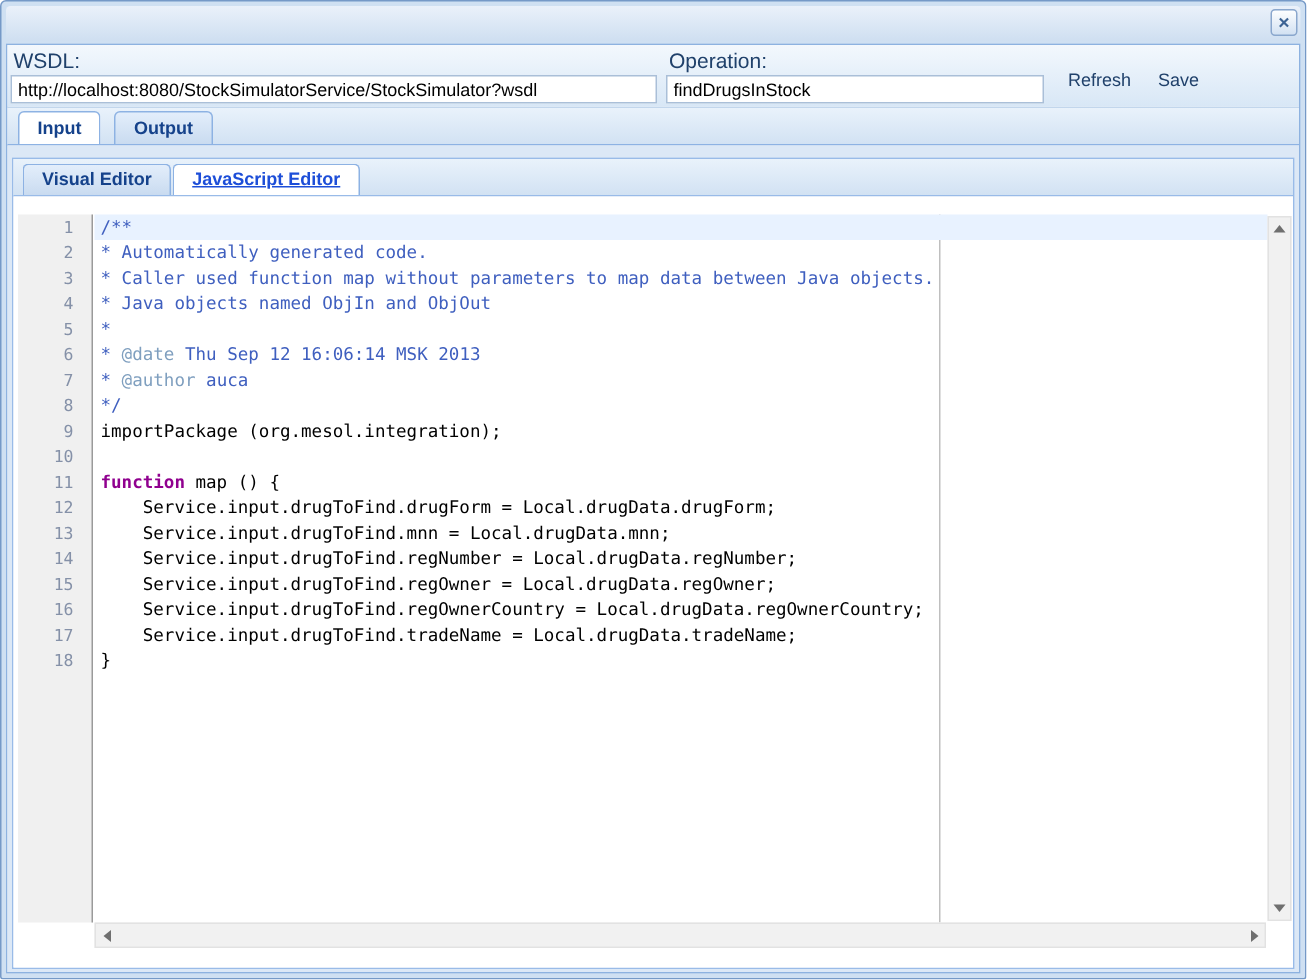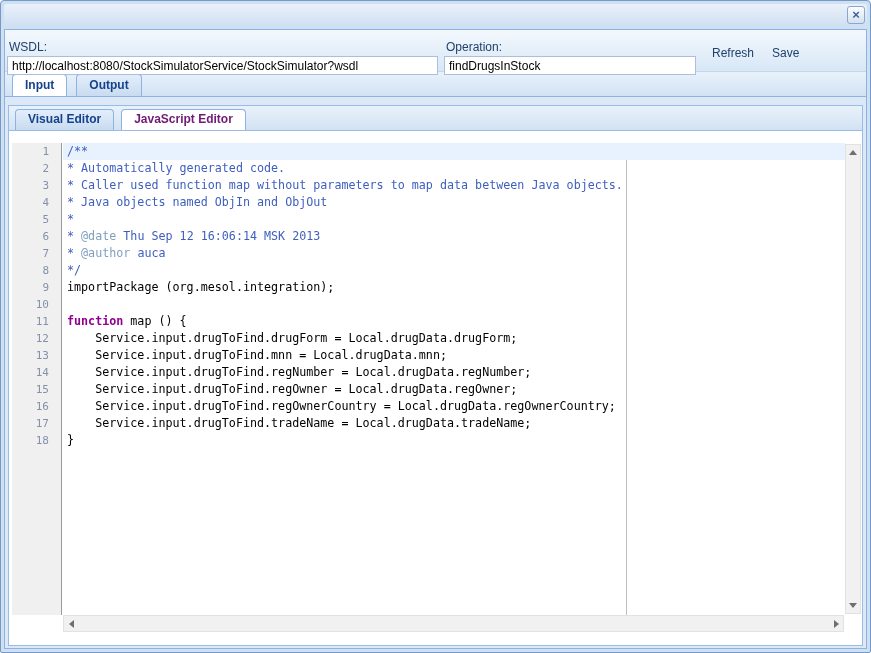--- a/index.html
+++ b/index.html
@@ -35,21 +35,21 @@
 
   
   .toolbar{
     height:41px;flex:0 0 41px;
     background:linear-gradient(#f3f8fd,#d8e7f6);
     display:flex;align-items:flex-start;
     padding:2px 4px 0 2px;
     position:relative;
   }
   .field{display:flex;flex-direction:column;}
-  .field .lbl{font-size:12px;color:#20416b;margin:8px 0 2px 2px;}
+  .field .lbl{font-size:14px;color:#20416b;margin:0 0 2px 2px;}
   .field input{
     height:19px;border:1px solid #aabfd8;background:#fff;
     font-family:"Liberation Sans",sans-serif;font-size:12px;color:#000;
     padding:0 4px;outline:none;
   }
   .wsdl-field input{width:431px;}
   .op-field{margin-left:6px;}
   .op-field input{width:252px;}
   .toolbar-buttons{
     display:flex;align-items:center;gap:12px;
@@ -84,25 +84,25 @@
   .inner-panel{
     height:100%;
     border:1px solid #99bbe8;
     background:#fff;
     display:flex;flex-direction:column;
   }
   .inner-tabstrip{
     flex:0 0 25px;height:25px;
     background:linear-gradient(#e9f2fb,#d2e2f3);
     border-bottom:1px solid #99bbe8;
-    display:flex;align-items:flex-end;gap:7px;
+    display:flex;align-items:flex-end;gap:1px;
     padding-left:6px;
   }
   .inner-tabstrip .tab{height:21px;line-height:19px;}
-  .inner-tabstrip .tab.active{color:#701a75;}
+  .inner-tabstrip .tab.active{color:#1d4ed8;text-decoration:underline;}
 
   
   .editor-wrap{
     flex:1;position:relative;background:#fff;
     font-family:"DejaVu Sans Mono",monospace;font-size:11.7px;
     overflow:hidden;
   }
   .gutter{
     position:absolute;left:3px;top:12px;width:50px;height:472px;
     background:var(--gutter-bg);

